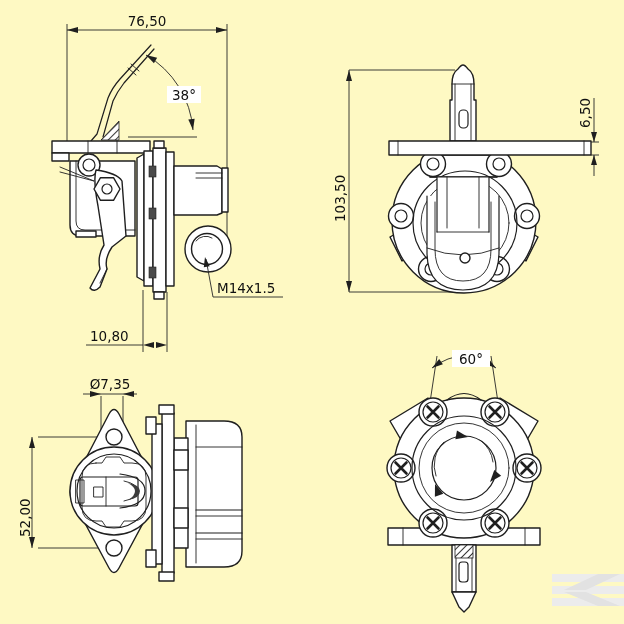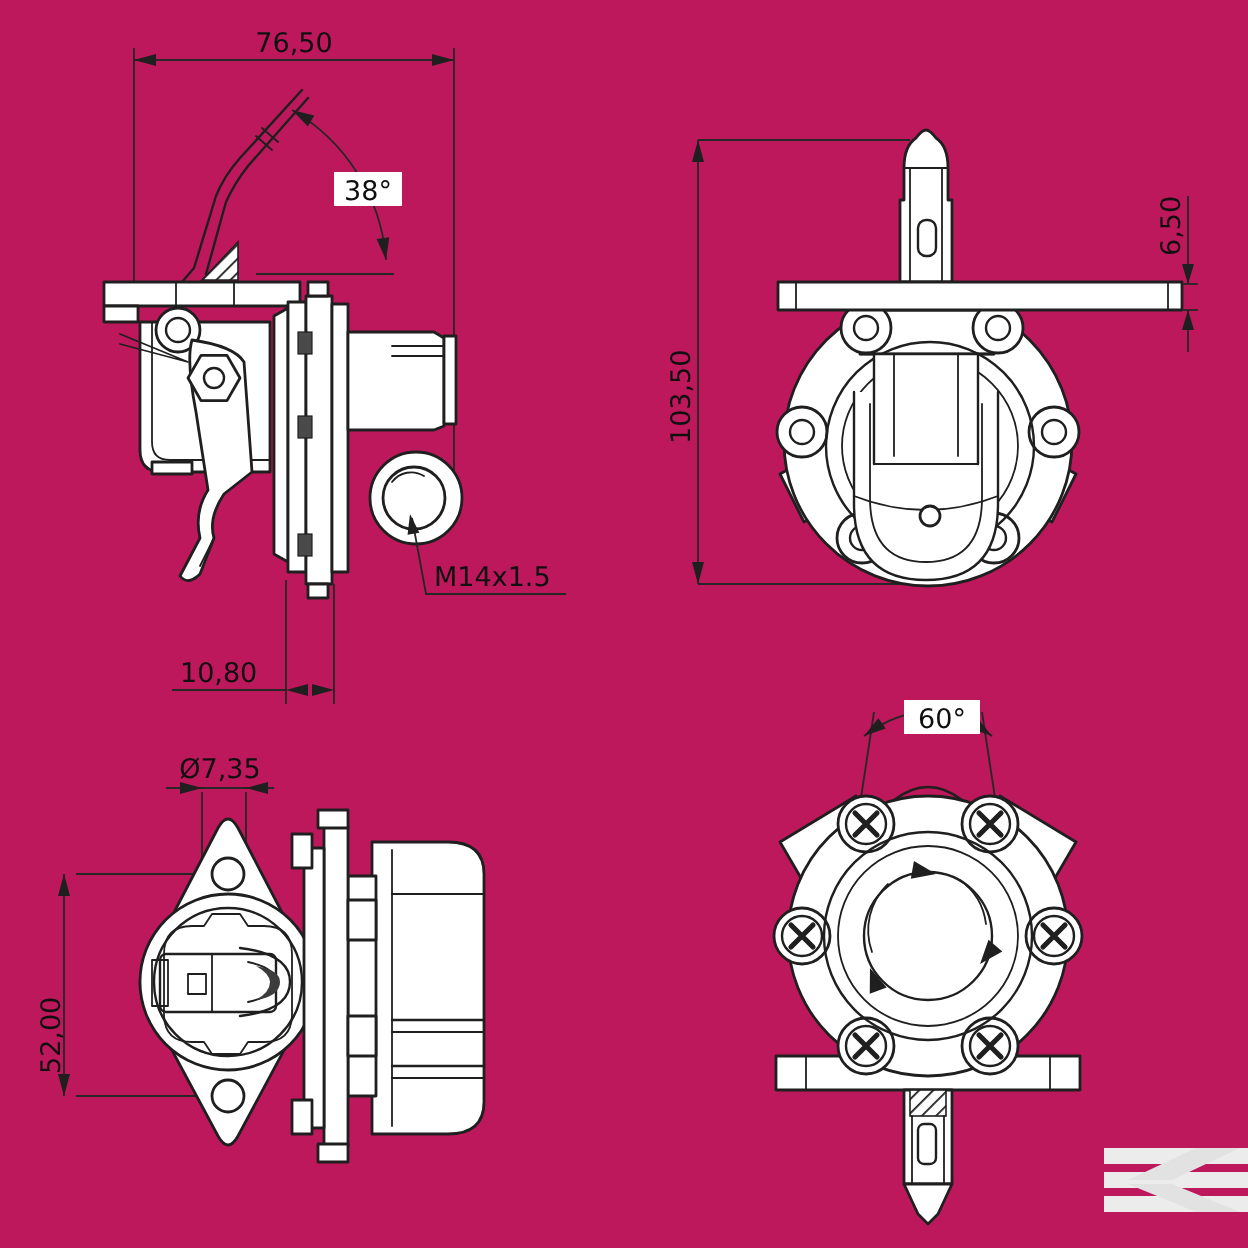--- a/index.html
+++ b/index.html
@@ -1,16 +1,16 @@
 <!DOCTYPE html>
 <html><head>
 <meta charset="utf-8">
 <style>
   html,body{margin:0;padding:0;background:#fff;}
-  .stage{position:relative;width:624px;height:624px;background:#be185d;overflow:hidden;}
+  .stage{position:relative;width:624px;height:624px;background:#fef9c3;overflow:hidden;}
   svg{display:block;}
   .ol{fill:#fff;stroke:#1f1f1f;stroke-width:1.4;stroke-linejoin:round;}
   .ln{fill:none;stroke:#1f1f1f;stroke-width:1.2;stroke-linejoin:round;stroke-linecap:round;}
   .thin{stroke-width:0.9;}
   .dim{fill:none;stroke:#262626;stroke-width:0.9;}
   .ar{fill:#1f1f1f;stroke:none;}
   .dark{fill:#4a4a4a;stroke:#1f1f1f;stroke-width:0.6;}
   .dtxt{font-family:"DejaVu Sans","Liberation Sans",sans-serif;font-size:13.5px;fill:#101010;}
   .xcross{stroke:#1f1f1f;stroke-width:2.6;stroke-linecap:round;fill:none;}
 </style>

